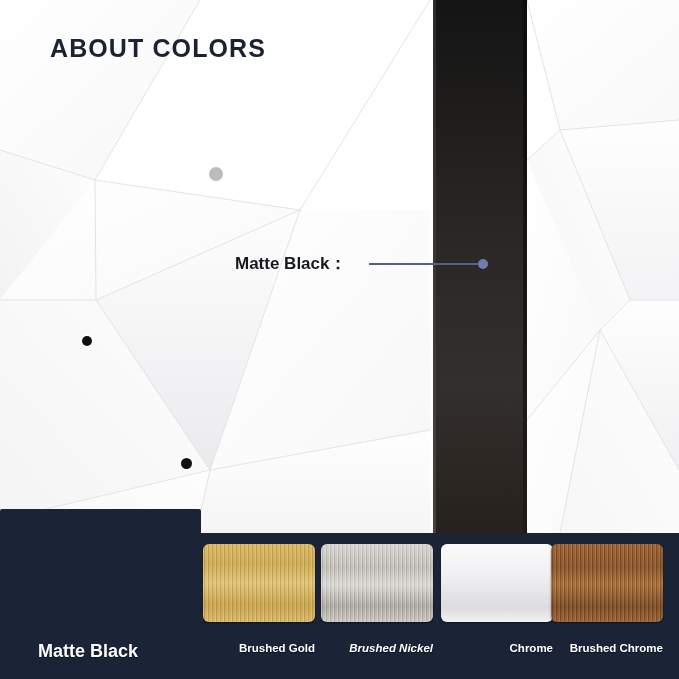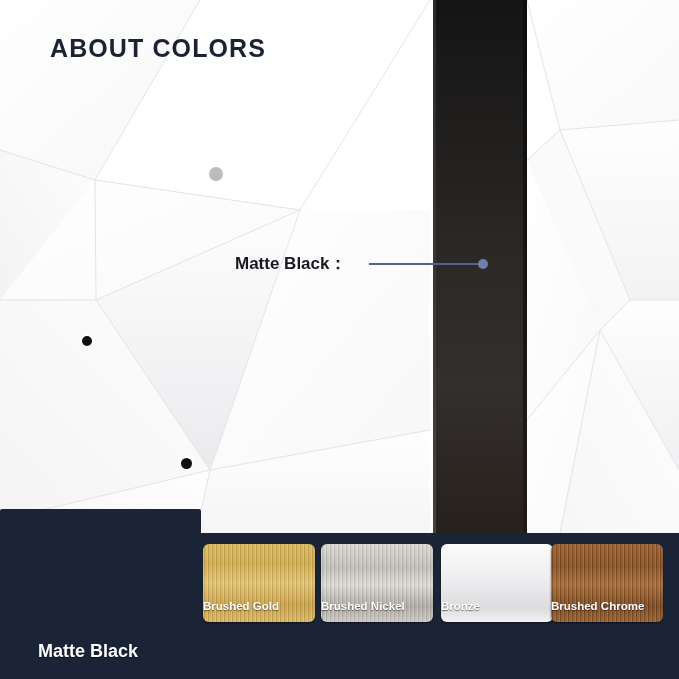--- a/index.html
+++ b/index.html
@@ -68,28 +68,28 @@
   .selected-label{
     position:absolute;left:38px;top:641px;
     font-size:18px;font-weight:bold;color:#ffffff;white-space:nowrap;
     text-shadow:0 1px 1px rgba(0,0,0,.45);
     text-align:right;
   }
 
   
   .swatch{position:absolute;top:544px;width:112px;height:78px;border-radius:6px;
     box-shadow:0 1px 2px rgba(0,0,0,.5);}
-  .swatch-label{position:absolute;top:600px;width:112px;text-align:left;
+  .swatch-label{position:absolute;top:642px;width:112px;text-align:right;
     font-size:11.5px;font-weight:bold;color:#ffffff;white-space:nowrap;
     text-shadow:0 1px 1px rgba(0,0,0,.5);}
 
   .sw-gold{left:203px;}
   .lb-gold{left:203px;}
   .sw-nickel{left:321px;}
-  .lb-nickel{left:321px;}
+  .lb-nickel{left:321px;font-style:italic;}
   .sw-chrome{left:441px;}
   .lb-chrome{left:441px;}
   .sw-bronze{left:551px;}
   .lb-bronze{left:551px;}
 
   
   .m-gold{
     background:
       repeating-linear-gradient(90deg,rgba(255,255,255,.18) 0 1px,rgba(0,0,0,.10) 1px 2px,rgba(255,255,255,.05) 2px 4px),
       linear-gradient(180deg,#d9b65e 0%,#cfa94e 25%,#e0c271 50%,#c9a148 78%,#d8b662 100%);
@@ -193,18 +193,18 @@
   </div>
   <div class="selected-label">Matte Black</div>
 
   <div class="swatch sw-gold m-gold"></div>
   <div class="swatch-label lb-gold">Brushed Gold</div>
 
   <div class="swatch sw-nickel m-nickel"></div>
   <div class="swatch-label lb-nickel">Brushed Nickel</div>
 
   <div class="swatch sw-chrome m-chrome"></div>
-  <div class="swatch-label lb-chrome">Bronze</div>
+  <div class="swatch-label lb-chrome">Chrome</div>
 
   <div class="swatch sw-bronze m-bronze"></div>
   <div class="swatch-label lb-bronze">Brushed Chrome</div>
 
 </div>
 
 </body></html>

